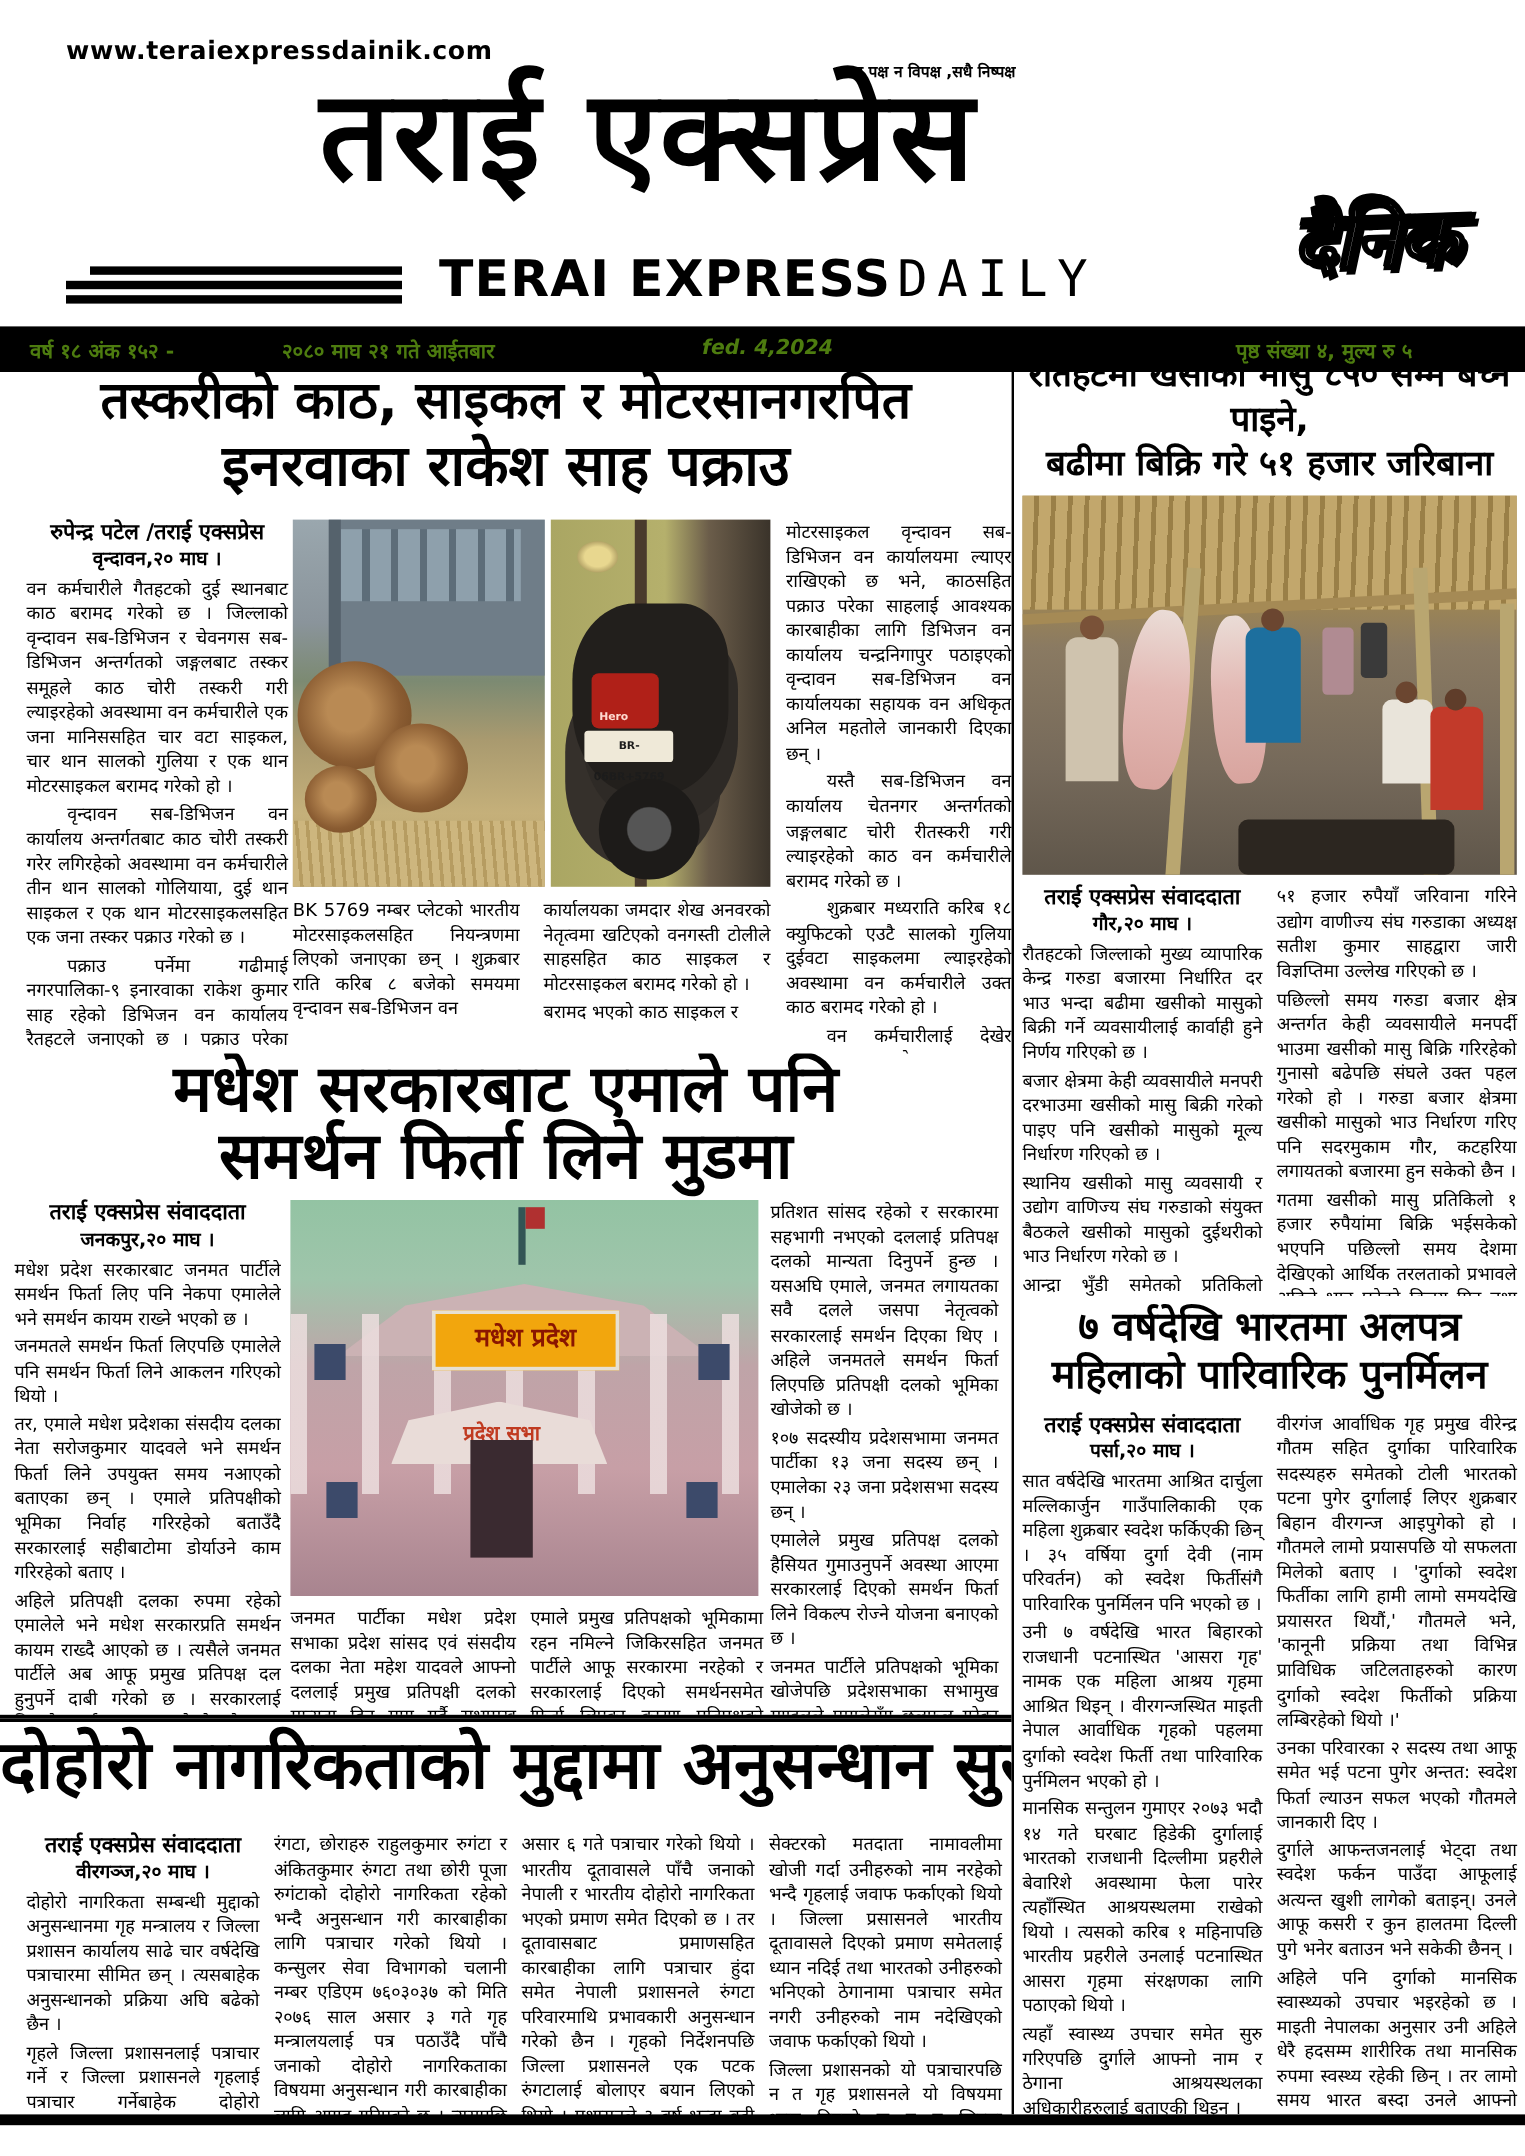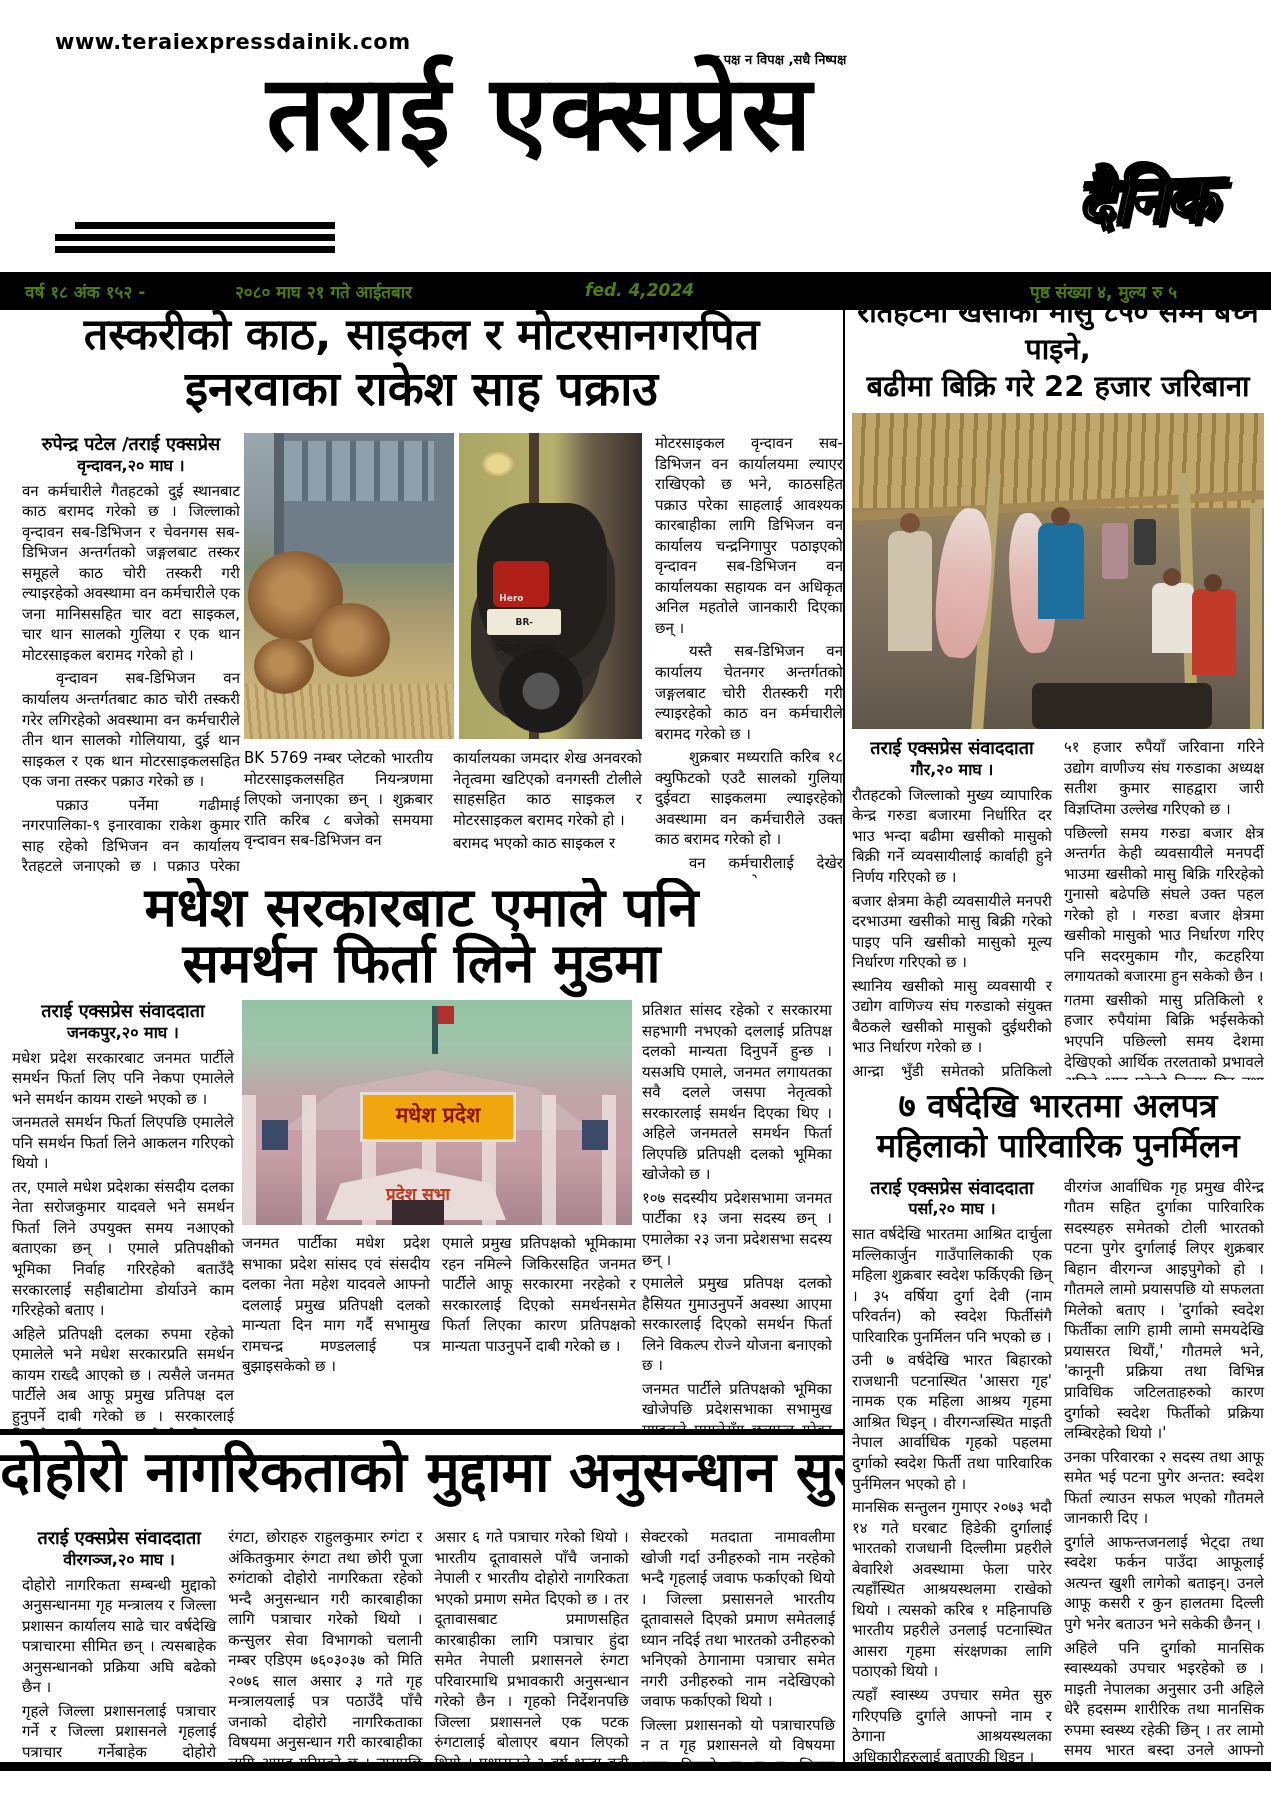--- a/index.html
+++ b/index.html
@@ -111,21 +111,21 @@
   .kh-colA,.kh-colB { width:201px; }
   
   .art-madhesh { left:0; top:878px; width:843px; height:551px; }
   .art-madhesh .h1 { position:absolute; top:2px; left:0; width:100%; text-align:center;
     font-size:54px; font-weight:bold; line-height:1.05; white-space:nowrap; }
   .art-madhesh .h2 { position:absolute; top:58px; left:0; width:100%; text-align:center;
     font-size:54px; font-weight:bold; line-height:1.05; white-space:nowrap; }
   .art-madhesh .cols { position:absolute; top:122px; left:12px; right:0; bottom:2px; display:flex; }
   .md-col1 { width:222px; }
   .md-photozone { width:396px; margin-left:8px; }
-  .photo-madhesh { width:390px; height:225px; position:relative; overflow:hidden;
+  .photo-madhesh { width:390px; height:330px; position:relative; overflow:hidden;
     background:linear-gradient(180deg,#93c3a3 0%,#9fc5ab 20%,#bfa4a8 42%,#c79fa6 68%,#a8848f 100%); }
   .pmd-roofline { position:absolute; top:70px; left:40px; width:310px; height:60px; background:#cbb2b4;
     clip-path:polygon(0 100%, 18% 30%, 50% 0, 82% 30%, 100% 100%); }
   .pmd-cols { position:absolute; top:95px; left:0; width:100%; height:150px;
     background:repeating-linear-gradient(90deg, rgba(236,222,222,.85) 0 14px, rgba(0,0,0,0) 14px 60px); }
   .pmd-sign { position:absolute; top:92px; left:118px; width:150px; height:44px; background:#f2a60d;
     border:3px solid #e7e0d2; color:#8a1500; font-size:21px; font-weight:bold; text-align:center; line-height:40px; }
   .pmd-gate { position:absolute; top:168px; left:84px; width:180px; height:52px; background:#e9dcd8;
     clip-path:polygon(0 100%, 8% 30%, 50% 0, 92% 30%, 100% 100%); }
   .pmd-gatetext { position:absolute; top:182px; left:96px; width:160px; text-align:center;
@@ -157,20 +157,24 @@
 
   <div class="hdr-url">www.teraiexpressdainik.com</div>
   <div class="hdr-tagline">न पक्ष न विपक्ष ,सधै निष्पक्ष</div>
   <div class="masthead">तराई एक्सप्रेस</div>
   <div class="dainik">दैनिक</div>
   <div class="triple-bars">
       <div></div>
       <div></div>
       <div></div>
     </div>
+  <div class="masthead-en">
+    <span class="te">TERAI EXPRESS</span>
+    <span class="dl">DAILY</span>
+  </div>
 
   <div class="datebar">
     <span class="db-issue">वर्ष १८   अंक १५२ -</span>
     <span class="db-nep">२०८० माघ २१ गते आईतबार</span>
     <span class="db-eng">fed. 4,2024</span>
     <span class="db-page">पृष्ठ संख्या ४, मुल्य रु ५</span>
   </div>
 
   <div class="vdivider"></div>
   <div class="mid-rule"></div>
@@ -224,21 +228,21 @@
           <p>यस्तै सब-डिभिजन वन कार्यालय चेतनगर अन्तर्गतको जङ्गलबाट चोरी रीतस्करी गरी ल्याइरहेको काठ वन कर्मचारीले बरामद गरेको छ ।</p>
           <p>शुक्रबार मध्यराति करिब १८ क्युफिटको एउटै सालको गुलिया दुईवटा साइकलमा ल्याइरहेको अवस्थामा वन कर्मचारीले उक्त काठ बरामद गरेको हो ।</p>
           <p>वन कर्मचारीलाई देखेर तस्कर समूह भने भाग्न सफल भएको सब-डिभिजन वन कार्यालय चेतनगरले जनाएको छ ।</p>
         </div>
     </div>
   </section>
 
   <section class="art-khasi">
     <div class="hl">
       <span>रौतहटमा खसीको मासु ८५० सम्म बेच्न पाइने,</span><br>
-      <span>बढीमा बिक्रि गरे 22 हजार जरिबाना</span>
+      <span>बढीमा बिक्रि गरे ५१ हजार जरिबाना</span>
     </div>
     <div class="photo-khasi">
       <div class="pk-roof"></div>
       <div class="pk-beam"></div>
       <div class="pk-pole1"></div>
       <div class="pk-pole2"></div>
       <div class="pk-pole3"></div>
       <div class="pk-carc1"></div>
       <div class="pk-carc2"></div>
       <div class="pk-man1"></div>

